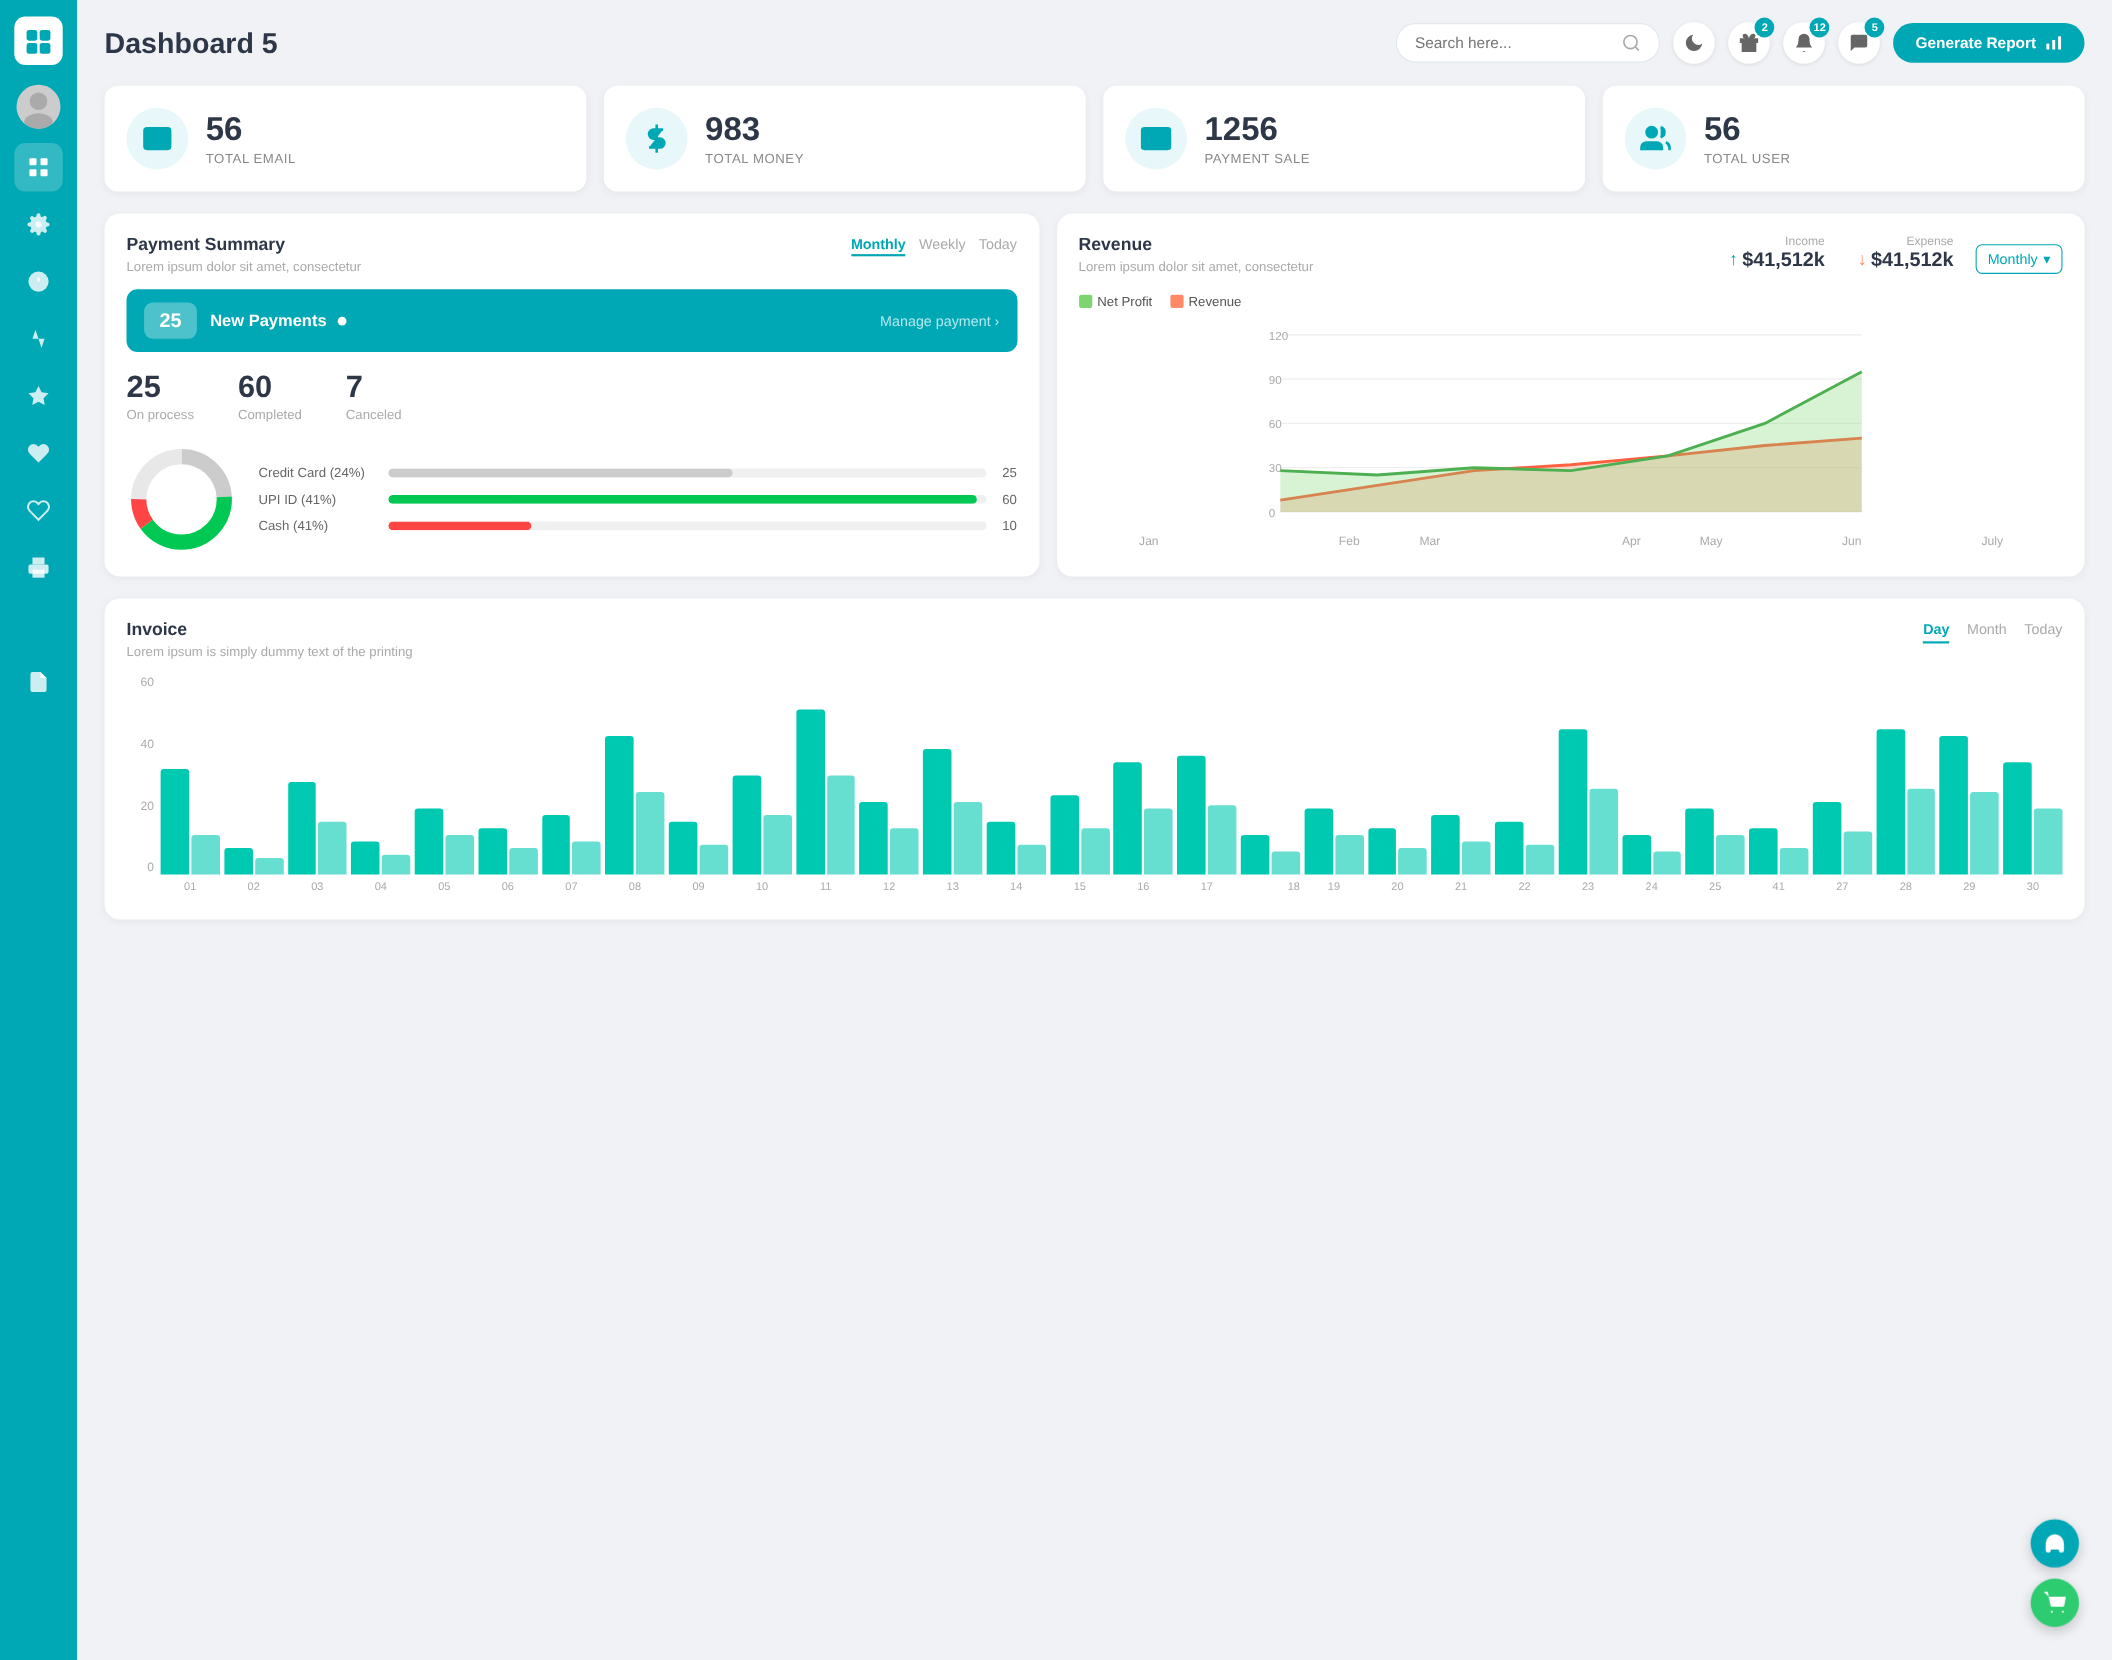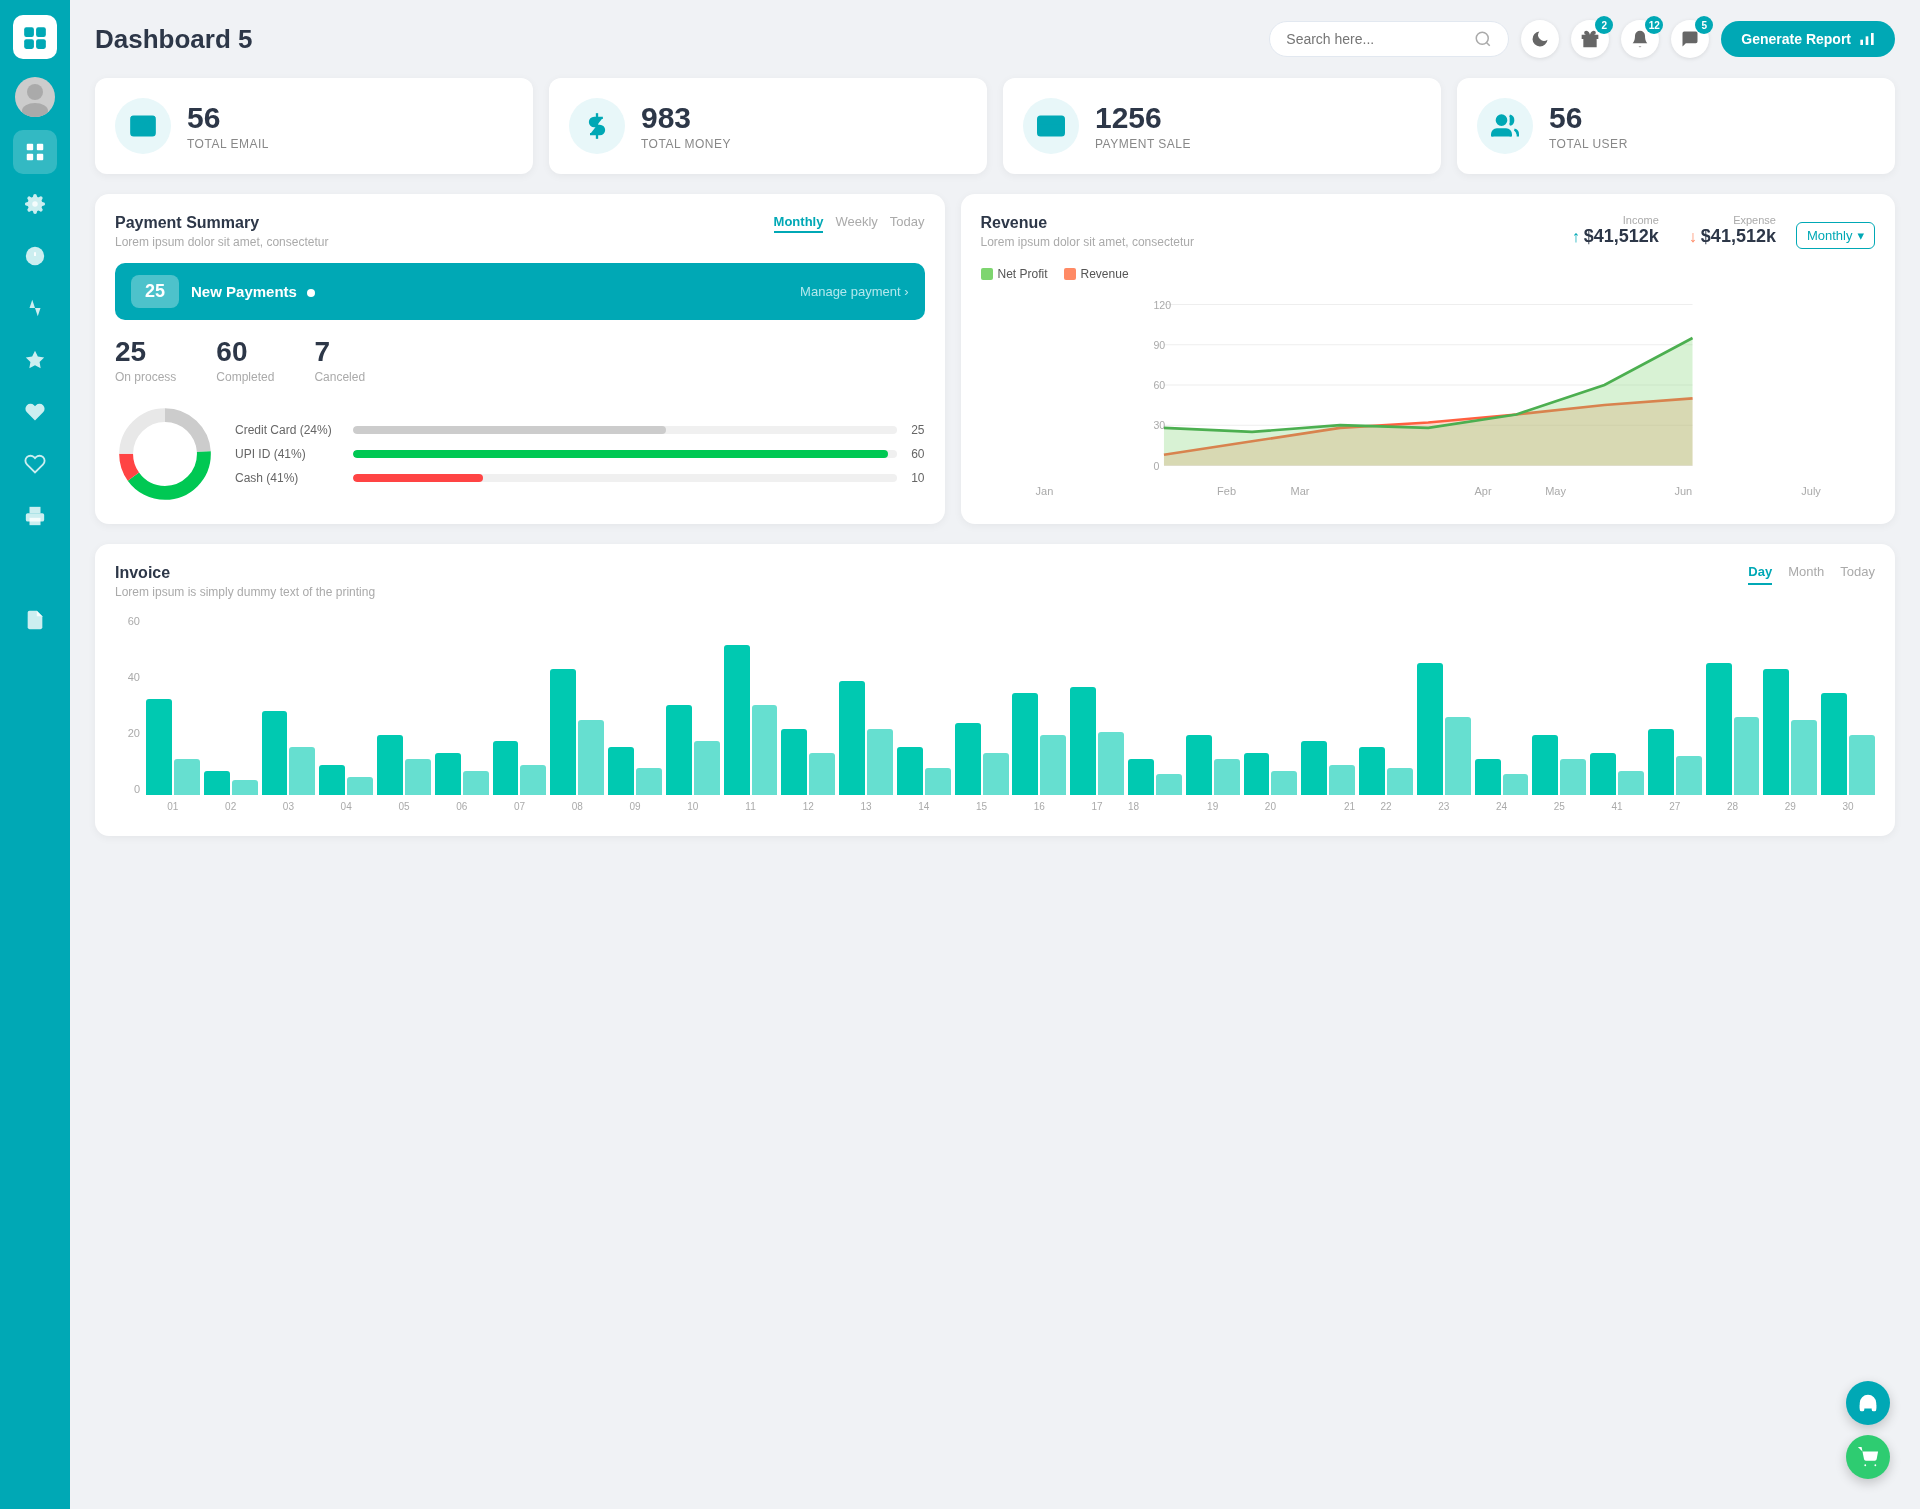--- a/index.html
+++ b/index.html
@@ -740,24 +740,24 @@
               <span style="flex:1;text-align:center;font-size:10px;color:#aaa;">08</span>
               <span style="flex:1;text-align:center;font-size:10px;color:#aaa;">09</span>
               <span style="flex:1;text-align:center;font-size:10px;color:#aaa;">10</span>
               <span style="flex:1;text-align:center;font-size:10px;color:#aaa;">11</span>
               <span style="flex:1;text-align:center;font-size:10px;color:#aaa;">12</span>
               <span style="flex:1;text-align:center;font-size:10px;color:#aaa;">13</span>
               <span style="flex:1;text-align:center;font-size:10px;color:#aaa;">14</span>
               <span style="flex:1;text-align:center;font-size:10px;color:#aaa;">15</span>
               <span style="flex:1;text-align:center;font-size:10px;color:#aaa;">16</span>
               <span style="flex:1;text-align:center;font-size:10px;color:#aaa;">17</span>
-              <span style="flex:1;text-align:left;font-size:10px;color:#aaa;">18</span>
+              <span style="flex:1;text-align:right;font-size:10px;color:#aaa;">18</span>
               <span style="flex:1;text-align:center;font-size:10px;color:#aaa;">19</span>
               <span style="flex:1;text-align:center;font-size:10px;color:#aaa;">20</span>
-              <span style="flex:1;text-align:right;font-size:10px;color:#aaa;">21</span>
+              <span style="flex:1;text-align:center;font-size:10px;color:#aaa;">21</span>
               <span style="flex:1;text-align:center;font-size:10px;color:#aaa;">22</span>
               <span style="flex:1;text-align:center;font-size:10px;color:#aaa;">23</span>
               <span style="flex:1;text-align:center;font-size:10px;color:#aaa;">24</span>
               <span style="flex:1;text-align:center;font-size:10px;color:#aaa;">25</span>
               <span style="flex:1;text-align:center;font-size:10px;color:#aaa;">41</span>
               <span style="flex:1;text-align:center;font-size:10px;color:#aaa;">27</span>
               <span style="flex:1;text-align:center;font-size:10px;color:#aaa;">28</span>
               <span style="flex:1;text-align:center;font-size:10px;color:#aaa;">29</span>
               <span style="flex:1;text-align:center;font-size:10px;color:#aaa;">30</span>
             </div>

